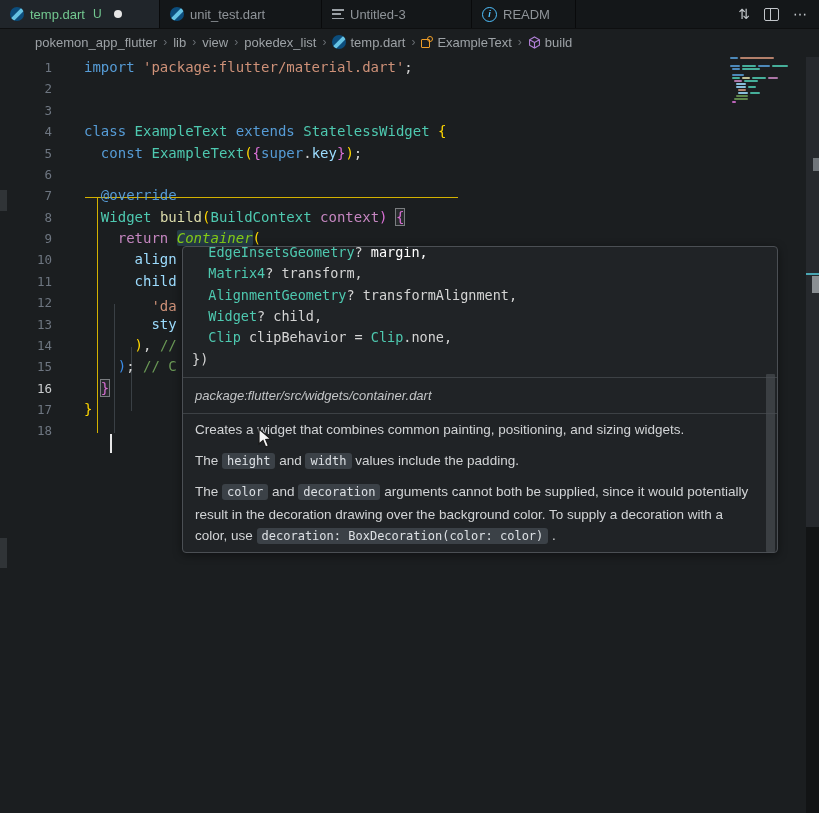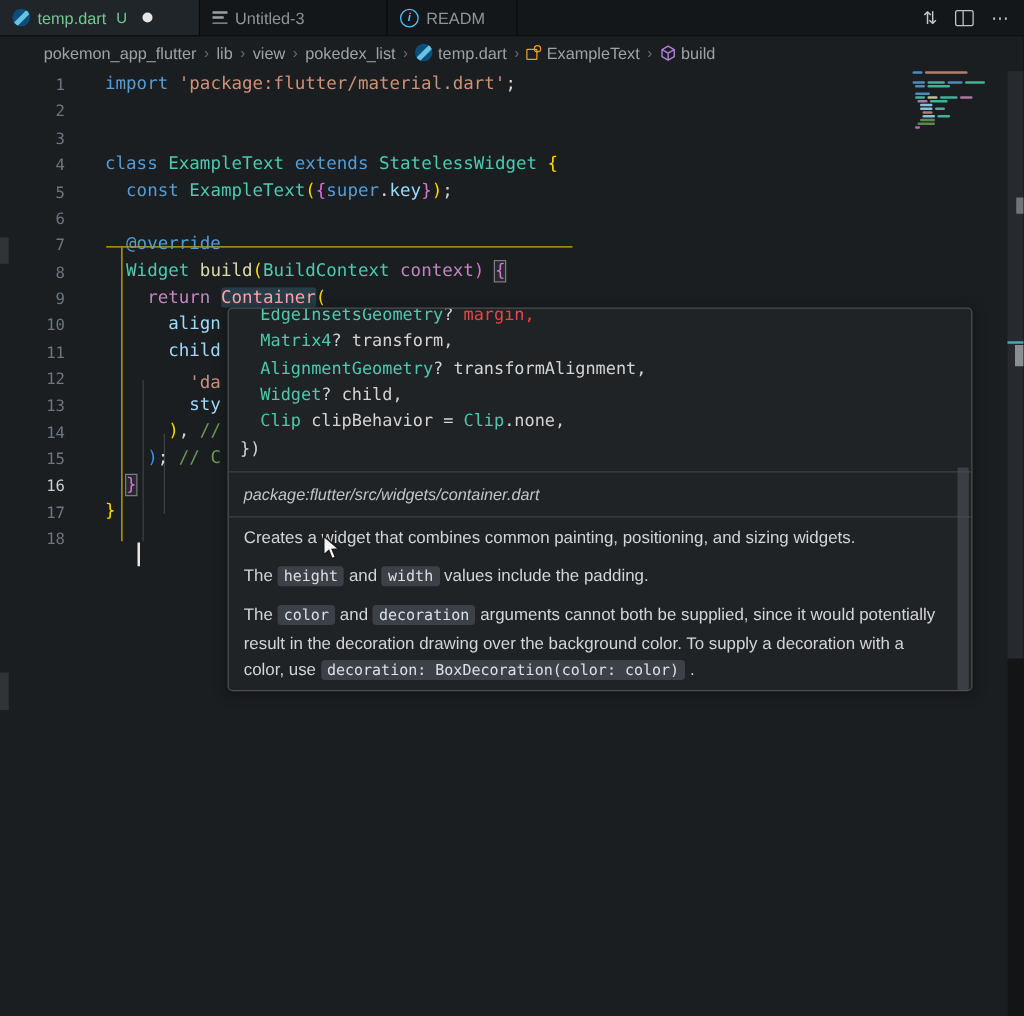--- a/index.html
+++ b/index.html
@@ -84,20 +84,24 @@
 <body>
 
 <div id="window">
 
   <div id="tabbar">
       <div class="tab active" style="width: 160px;">
         <span class="dart-icon"></span>
         <span>temp.dart</span>
         <span class="badge">U</span>
         <span class="dirty-dot"></span>
+      </div>
+      <div class="tab" style="width: 162px;">
+        <span class="dart-icon"></span>
+        <span>unit_test.dart</span>
       </div>
       <div class="tab" style="width: 150px;">
         <span class="file-lines-icon">
           <i></i>
           <i></i>
           <i></i>
         </span>
         <span>Untitled-3</span>
       </div>
       <div class="tab" style="width: 104px;">
@@ -173,21 +177,21 @@
       </div>
     <div id="code">
         <div class="code-line" style="top: 2px;"><span style="color: rgb(86, 156, 214);">import</span><span style="color: rgb(212, 212, 212);"> </span><span style="color: rgb(206, 145, 120);">'package:flutter/material.dart'</span><span style="color: rgb(212, 212, 212);">;</span></div>
         <div class="code-line" style="top: 23.38px;"></div>
         <div class="code-line" style="top: 44.76px;"></div>
         <div class="code-line" style="top: 66.14px;"><span style="color: rgb(86, 156, 214);">class</span><span style="color: rgb(212, 212, 212);"> </span><span style="color: rgb(78, 201, 176);">ExampleText</span><span style="color: rgb(212, 212, 212);"> </span><span style="color: rgb(86, 156, 214);">extends</span><span style="color: rgb(212, 212, 212);"> </span><span style="color: rgb(78, 201, 176);">StatelessWidget</span><span style="color: rgb(212, 212, 212);"> </span><span style="color: rgb(255, 215, 0);">{</span></div>
         <div class="code-line" style="top: 87.52px;"><span style="color: rgb(212, 212, 212);">  </span><span style="color: rgb(86, 156, 214);">const</span><span style="color: rgb(212, 212, 212);"> </span><span style="color: rgb(78, 201, 176);">ExampleText</span><span style="color: rgb(255, 215, 0);">(</span><span style="color: rgb(218, 112, 214);">{</span><span style="color: rgb(86, 156, 214);">super</span><span style="color: rgb(212, 212, 212);">.</span><span style="color: rgb(156, 220, 254);">key</span><span style="color: rgb(218, 112, 214);">}</span><span style="color: rgb(255, 215, 0);">)</span><span style="color: rgb(212, 212, 212);">;</span></div>
         <div class="code-line" style="top: 108.9px;"></div>
         <div class="code-line" style="top: 130.28px;"><span style="color: rgb(212, 212, 212);">  </span><span style="color: rgb(86, 156, 214);">@override</span></div>
         <div class="code-line" style="top: 151.66px;"><span style="color: rgb(212, 212, 212);">  </span><span style="color: rgb(78, 201, 176);">Widget</span><span style="color: rgb(212, 212, 212);"> </span><span style="color: rgb(220, 220, 170);">build</span><span style="color: rgb(255, 215, 0);">(</span><span style="color: rgb(78, 201, 176);">BuildContext</span><span style="color: rgb(212, 212, 212);"> </span><span style="color: rgb(197, 134, 192);">context</span><span style="color: rgb(218, 112, 214);">)</span><span style="color: rgb(212, 212, 212);"> </span><span class="tok-box" style="color: rgb(218, 112, 214);">{</span></div>
-        <div class="code-line" style="top: 173.04px;"><span style="color: rgb(212, 212, 212);">    </span><span style="color: rgb(197, 134, 192);">return</span><span style="color: rgb(212, 212, 212);"> </span><span class="tok-hl" style="color: #fca5a5;">Container</span><span style="color: rgb(255, 215, 0);">(</span></div>
+        <div class="code-line" style="top: 173.04px;"><span style="color: rgb(212, 212, 212);">    </span><span style="color: rgb(197, 134, 192);">return</span><span style="color: rgb(212, 212, 212);"> </span><span class="tok-hl" style="color: #84cc16; font-style: italic;">Container</span><span style="color: rgb(255, 215, 0);">(</span></div>
         <div class="code-line" style="top: 194.42px;"><span style="color: rgb(212, 212, 212);">      </span><span style="color: rgb(156, 220, 254);">align</span></div>
         <div class="code-line" style="top: 215.8px;"><span style="color: rgb(212, 212, 212);">      </span><span style="color: rgb(156, 220, 254);">child</span></div>
         <div class="code-line" style="top: 241px;"><span style="color: rgb(212, 212, 212);">        </span><span style="color: rgb(206, 145, 120);">'da</span></div>
         <div class="code-line" style="top: 258.56px;"><span style="color: rgb(212, 212, 212);">        </span><span style="color: rgb(156, 220, 254);">sty</span></div>
         <div class="code-line" style="top: 279.94px;"><span style="color: rgb(212, 212, 212);">      </span><span style="color: rgb(255, 215, 0);">)</span><span style="color: rgb(212, 212, 212);">, </span><span style="color: rgb(106, 153, 85);">//</span></div>
         <div class="code-line" style="top: 301.32px;"><span style="color: rgb(212, 212, 212);">    </span><span style="color: rgb(59, 142, 234);">)</span><span style="color: rgb(212, 212, 212);">; </span><span style="color: rgb(106, 153, 85);">// C</span></div>
         <div class="code-line" style="top: 322.7px;"><span style="color: rgb(212, 212, 212);">  </span><span class="tok-box" style="color: rgb(218, 112, 214);">}</span></div>
         <div class="code-line" style="top: 344.08px;"><span style="color: rgb(255, 215, 0);">}</span></div>
         <div class="code-line" style="top: 365.46px;"></div>
       </div>
@@ -224,21 +228,21 @@
   <div id="right-strip"></div>
   <div id="right-strip-bottom"></div>
   <div class="strip-block" style="left:813px;top:158px;width:6px;height:13px;background:#70757a;"></div>
   <div class="strip-block" style="left:806px;top:273px;width:13px;height:2px;background:#4AA6B3;"></div>
   <div class="strip-block" style="left:812px;top:276px;width:7px;height:17px;background:#8a8f93;"></div>
   <div class="strip-block" style="left:0;top:190px;width:7px;height:21px;background:#303437;"></div>
   <div class="strip-block" style="left:0;top:538px;width:7px;height:30px;background:#303437;"></div>
 
   <div id="hover">
     <div id="hover-code">
-        <div class="hover-code-line" style="top: -5px;"><span style="color: rgb(212, 212, 212);">  </span><span style="color: rgb(78, 201, 176);">EdgeInsetsGeometry</span><span style="color: rgb(212, 212, 212);">? </span><span style="color: #ef4444;">margin,</span></div>
+        <div class="hover-code-line" style="top: -5px;"><span style="color: rgb(212, 212, 212);">  </span><span style="color: rgb(78, 201, 176);">EdgeInsetsGeometry</span><span style="color: rgb(212, 212, 212);">? </span><span style="color: #ffffff;">margin,</span></div>
         <div class="hover-code-line" style="top: 16.3px;"><span style="color: rgb(212, 212, 212);">  </span><span style="color: rgb(78, 201, 176);">Matrix4</span><span style="color: rgb(212, 212, 212);">? </span><span style="color: rgb(212, 212, 212);">transform,</span></div>
         <div class="hover-code-line" style="top: 37.6px;"><span style="color: rgb(212, 212, 212);">  </span><span style="color: rgb(78, 201, 176);">AlignmentGeometry</span><span style="color: rgb(212, 212, 212);">? </span><span style="color: rgb(212, 212, 212);">transformAlignment,</span></div>
         <div class="hover-code-line" style="top: 58.9px;"><span style="color: rgb(212, 212, 212);">  </span><span style="color: rgb(78, 201, 176);">Widget</span><span style="color: rgb(212, 212, 212);">? </span><span style="color: rgb(212, 212, 212);">child,</span></div>
         <div class="hover-code-line" style="top: 80.2px;"><span style="color: rgb(212, 212, 212);">  </span><span style="color: rgb(78, 201, 176);">Clip</span><span style="color: rgb(212, 212, 212);"> clipBehavior = </span><span style="color: rgb(78, 201, 176);">Clip</span><span style="color: rgb(212, 212, 212);">.none,</span></div>
         <div class="hover-code-line" style="top: 101.5px;"><span style="color: rgb(212, 212, 212);">})</span></div>
       </div>
     <div id="hover-div1"></div>
     <div id="hover-path">package:flutter/src/widgets/container.dart</div>
     <div id="hover-div2"></div>
     <div id="hover-docs">

